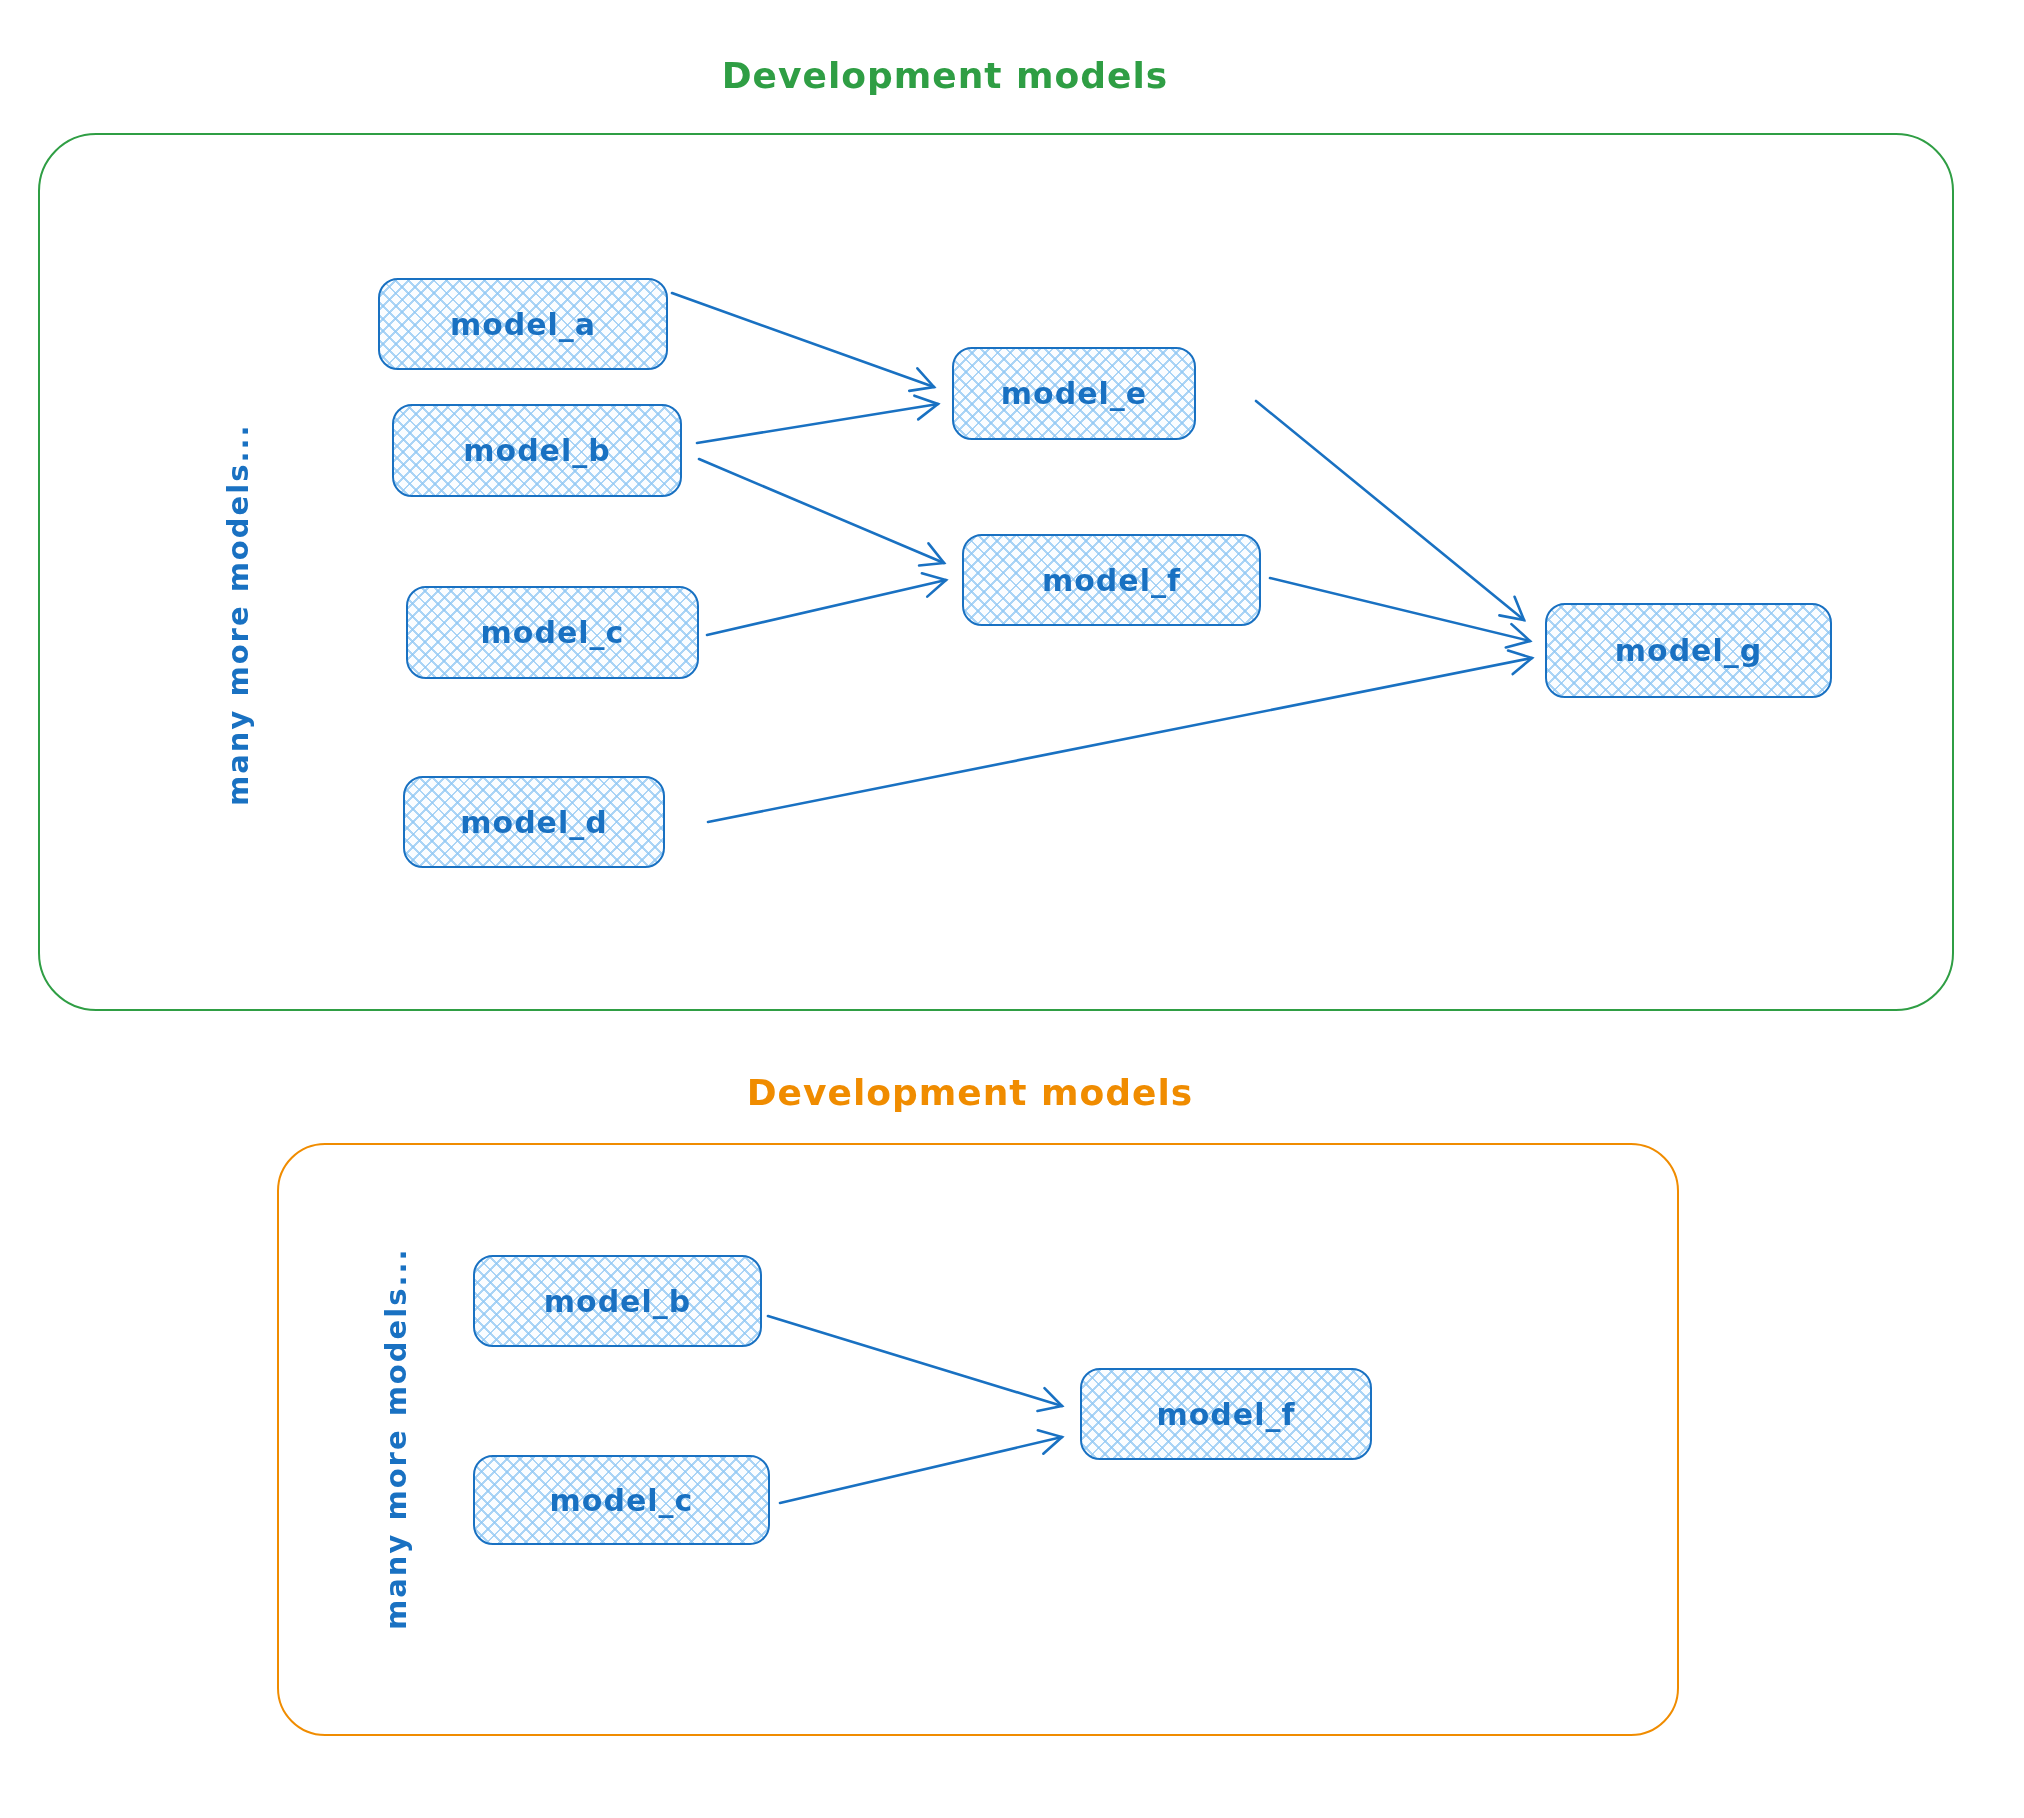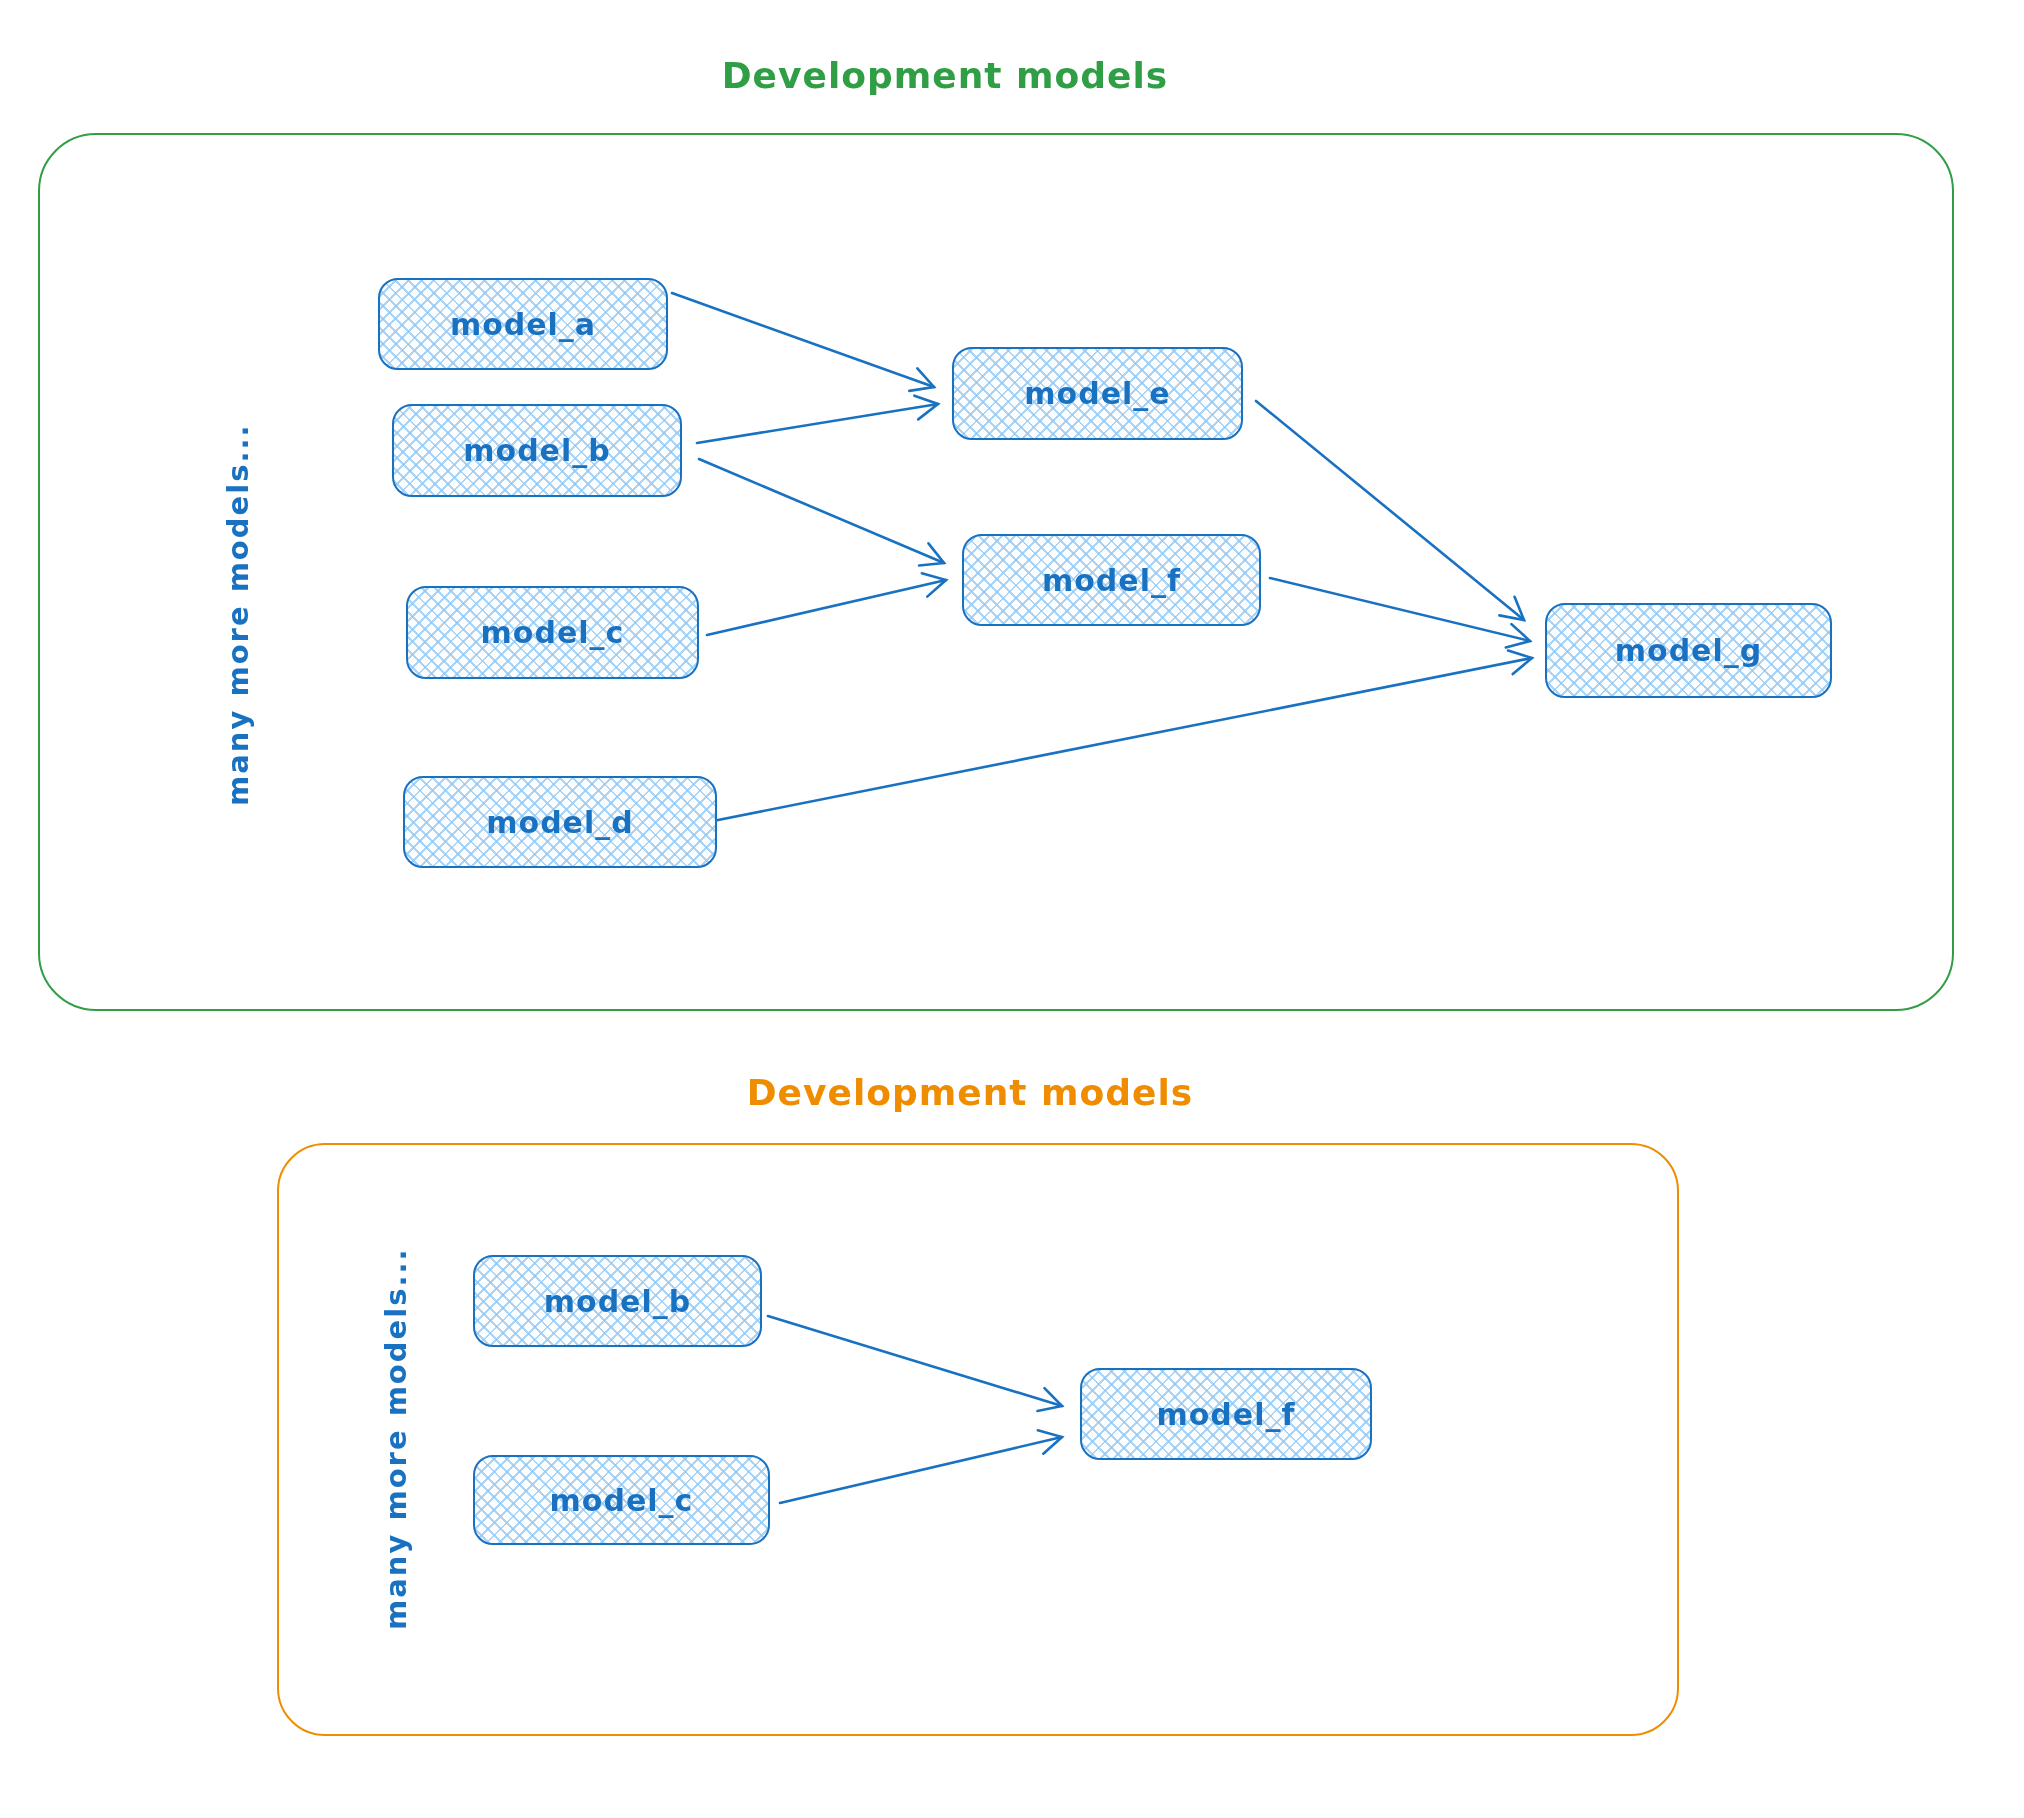--- a/index.html
+++ b/index.html
@@ -65,22 +65,22 @@
     font-size: 30px;
     font-weight: 700;
     color: #1971c2;
     letter-spacing: 1px;
     text-shadow: 0 0 1px rgba(255,255,255,0.8);
   }
   
   .n-pa { left: 378px;  top: 240px;  width: 290px; height: 92px; margin-top: 38px; }
   .n-pb { left: 392px;  top: 404px;  width: 290px; height: 93px; }
   .n-pc { left: 406px;  top: 586px;  width: 293px; height: 93px; }
-  .n-pd { left: 403px;  top: 776px;  width: 314px; height: 92px; text-align: right; }
-  .n-pe { left: 952px;  top: 347px;  width: 291px; height: 93px; }
+  .n-pd { left: 403px;  top: 776px;  width: 262px; height: 92px; text-align: right; }
+  .n-pe { left: 952px;  top: 347px;  width: 244px; height: 93px; }
   .n-pf { left: 962px;  top: 534px;  width: 299px; height: 92px; }
   .n-pg { left: 1545px; top: 603px;  width: 287px; height: 95px; }
   
   .n-db { left: 473px;  top: 1255px; width: 289px; height: 92px; }
   .n-dc { left: 473px;  top: 1455px; width: 297px; height: 90px; }
   .n-df { left: 1080px; top: 1368px; width: 292px; height: 92px; }
 
   .side-label {
     position: absolute;
     display: flex;

